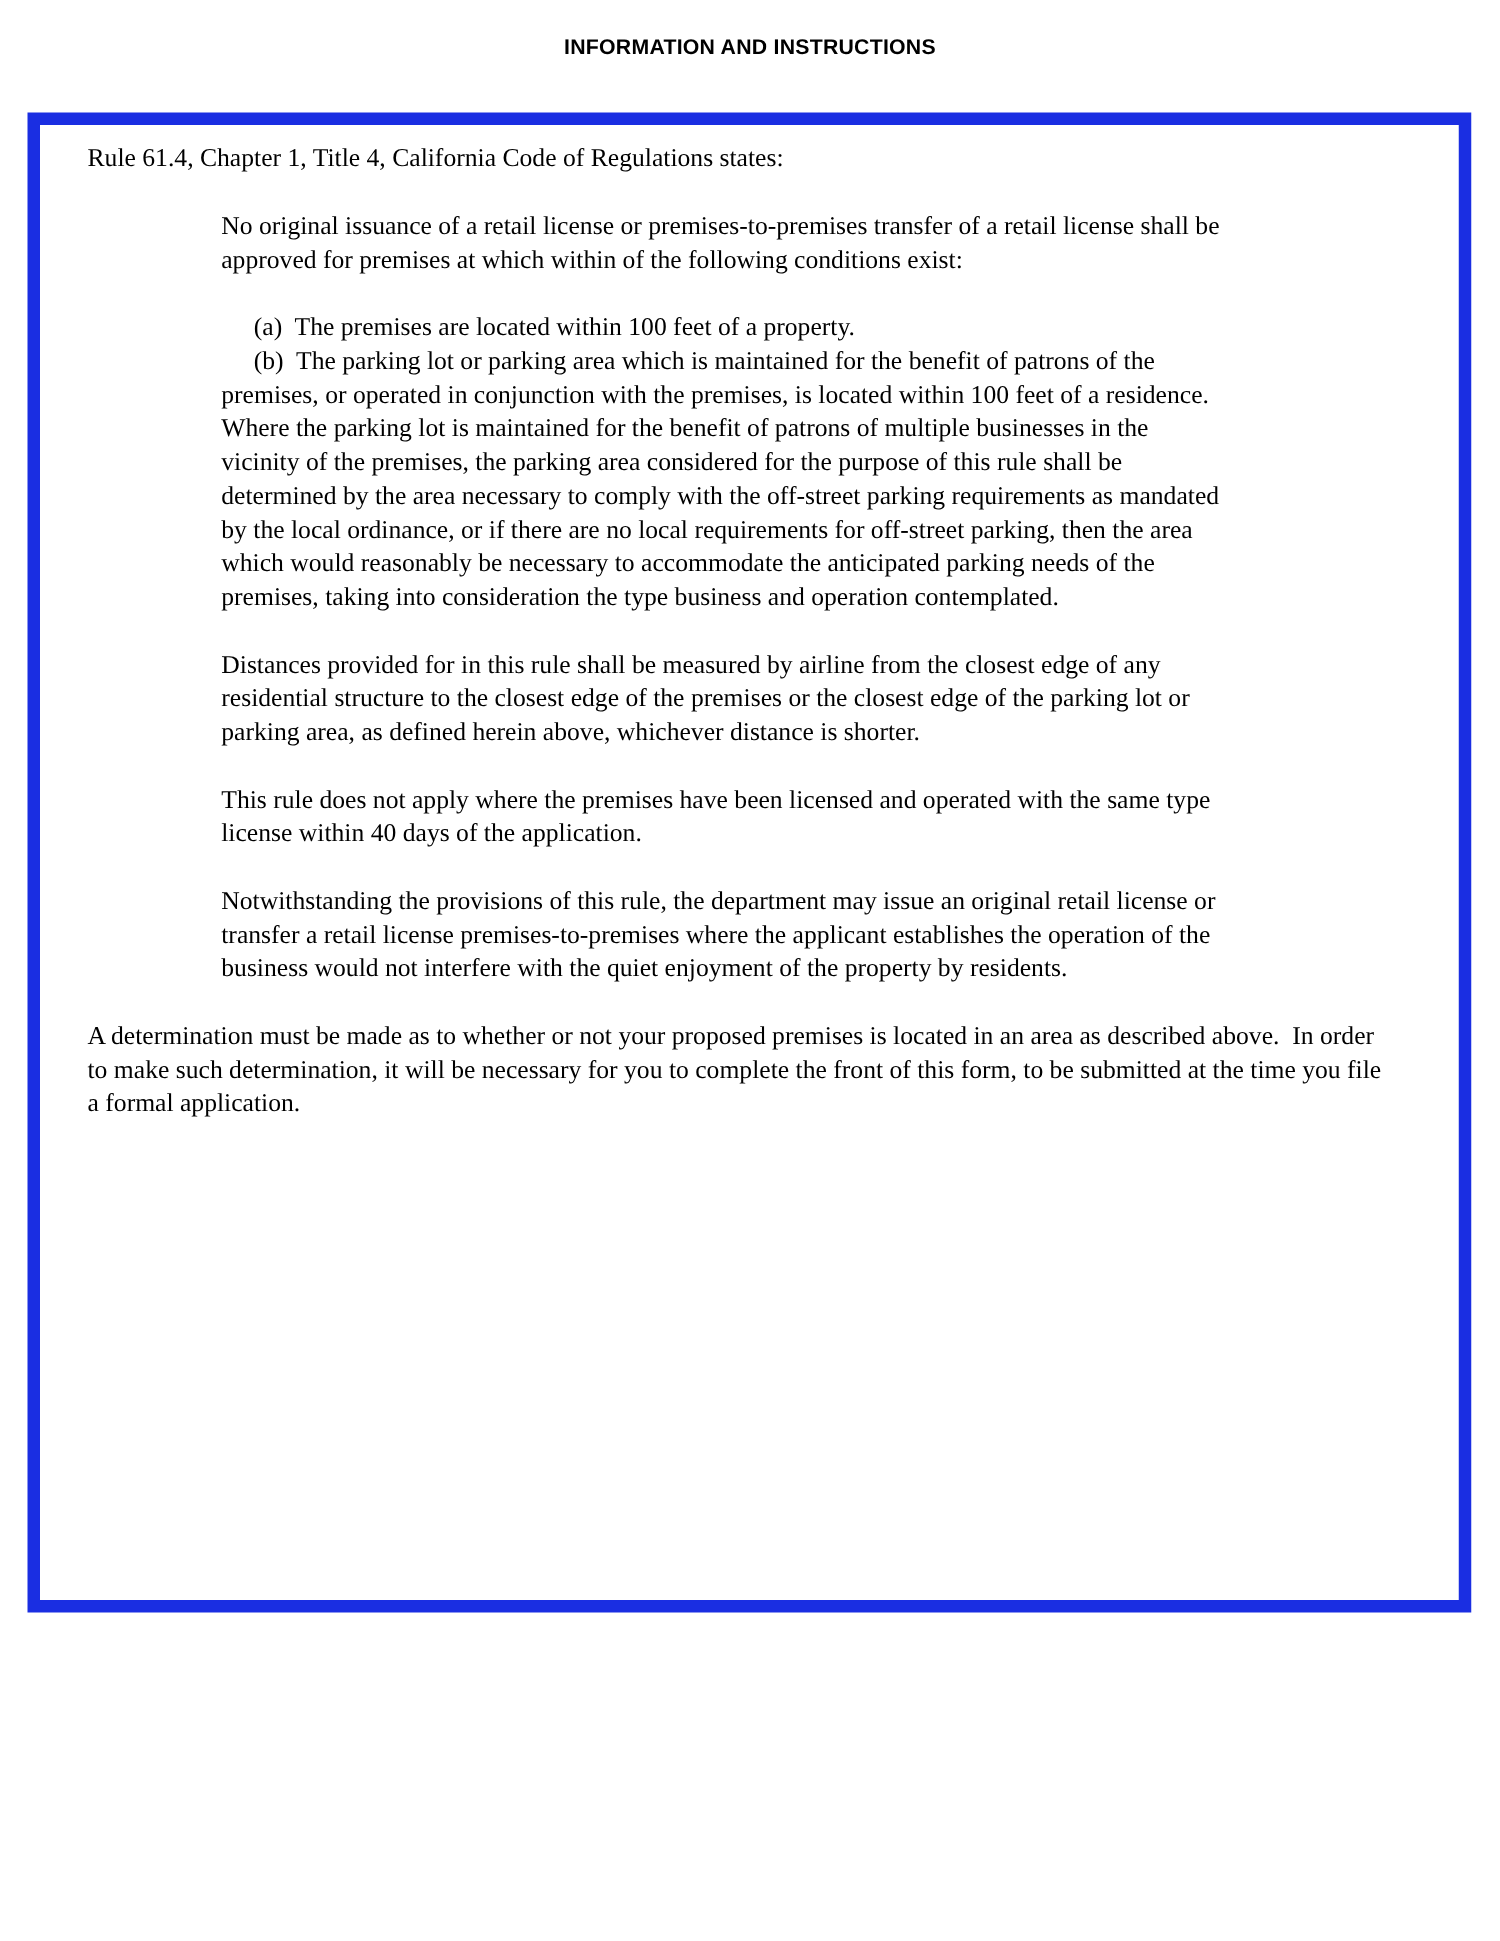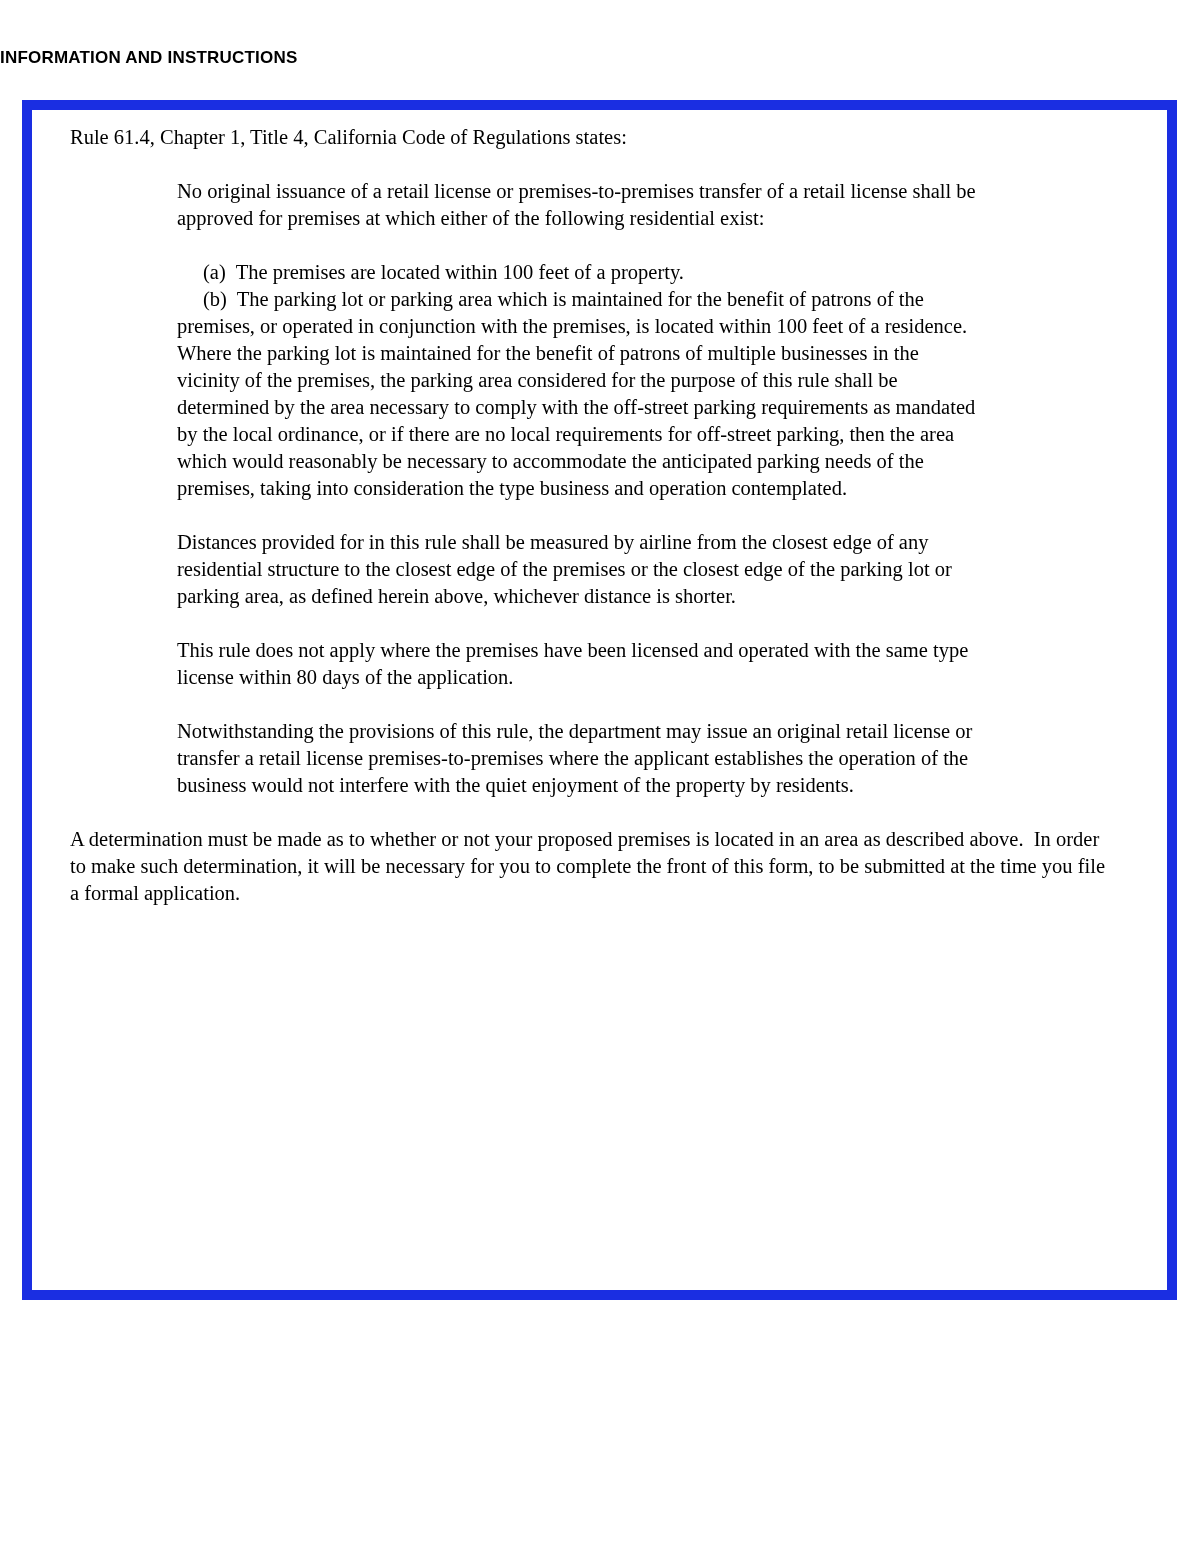--- a/index.html
+++ b/index.html
@@ -8,30 +8,30 @@
     background: #ffffff;
   }
   body {
     width: 1200px;
     height: 1553px;
     font-family: "Liberation Serif", serif;
     color: #000000;
     position: relative;
   }
   .doc-title {
-    text-align: left;
+    text-align: center;
     font-family: "Liberation Sans", sans-serif;
     font-weight: bold;
     font-size: 17px;
     letter-spacing: 0.2px;
-    padding-top: 48px;
+    padding-top: 28px;
   }
   .notice-box {
     box-sizing: border-box;
-    margin: 32px 0 0 22px;
+    margin: 42px 0 0 22px;
     width: 1155px;
     min-height: 1200px;
     border: 10px solid #1a2ee2;
     background: #ffffff;
     padding: 14px 28px 110px 38px;
   }
   .rule-intro {
     font-size: 20.5px;
     line-height: 27px;
     margin: 0 0 27px 0;
@@ -65,29 +65,29 @@
 </head>
 <body>
 
 <div class="doc-title">INFORMATION AND INSTRUCTIONS</div>
 
 <div class="notice-box">
 
   <p class="rule-intro">Rule 61.4, Chapter 1, Title 4, California Code of Regulations states:</p>
 
   <div class="rule-quote">
-    <p>No original issuance of a retail license or premises-to-premises transfer of a retail license shall be approved for premises at which either of the following residential exist:</p>
+    <p>No original issuance of a retail license or premises-to-premises transfer of a retail license shall be approved for premises at which within of the following conditions exist:</p>
 
     <p class="rule-item-a">(a)  The premises are located within 100 feet of a property.</p>
 
     <p class="rule-item-b">(b)  The parking lot or parking area which is maintained for the benefit of patrons of the premises, or operated in conjunction with the premises, is located within 100 feet of a residence.  Where the parking lot is maintained for the benefit of patrons of multiple businesses in the vicinity of the premises, the parking area considered for the purpose of this rule shall be determined by the area necessary to comply with the off-street parking requirements as mandated by the local ordinance, or if there are no local requirements for off-street parking, then the area which would reasonably be necessary to accommodate the anticipated parking needs of the premises, taking into consideration the type business and operation contemplated.</p>
 
     <p>Distances provided for in this rule shall be measured by airline from the closest edge of any residential structure to the closest edge of the premises or the closest edge of the parking lot or parking area, as defined herein above, whichever distance is shorter.</p>
 
-    <p>This rule does not apply where the premises have been licensed and operated with the same type license within 80 days of the application.</p>
+    <p>This rule does not apply where the premises have been licensed and operated with the same type license within 40 days of the application.</p>
 
     <p>Notwithstanding the provisions of this rule, the department may issue an original retail license or transfer a retail license premises-to-premises where the applicant establishes the operation of the business would not interfere with the quiet enjoyment of the property by residents.</p>
   </div>
 
 
   <p class="full-para">A determination must be made as to whether or not your proposed premises is located in an area as described above.  In order to make such determination, it will be necessary for you to complete the front of this form, to be submitted at the time you file a formal application.</p>
 
 
 </div>
 

